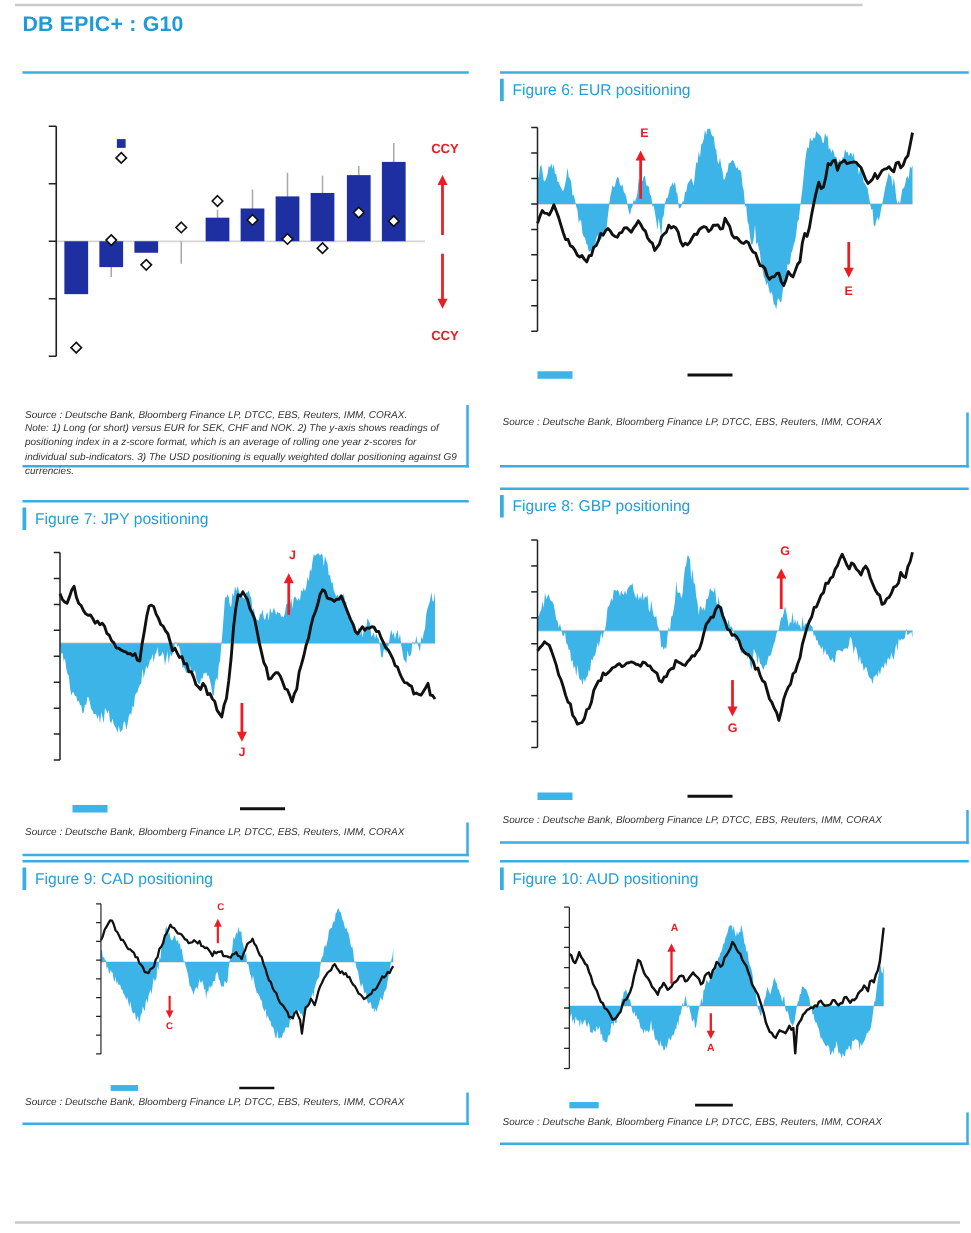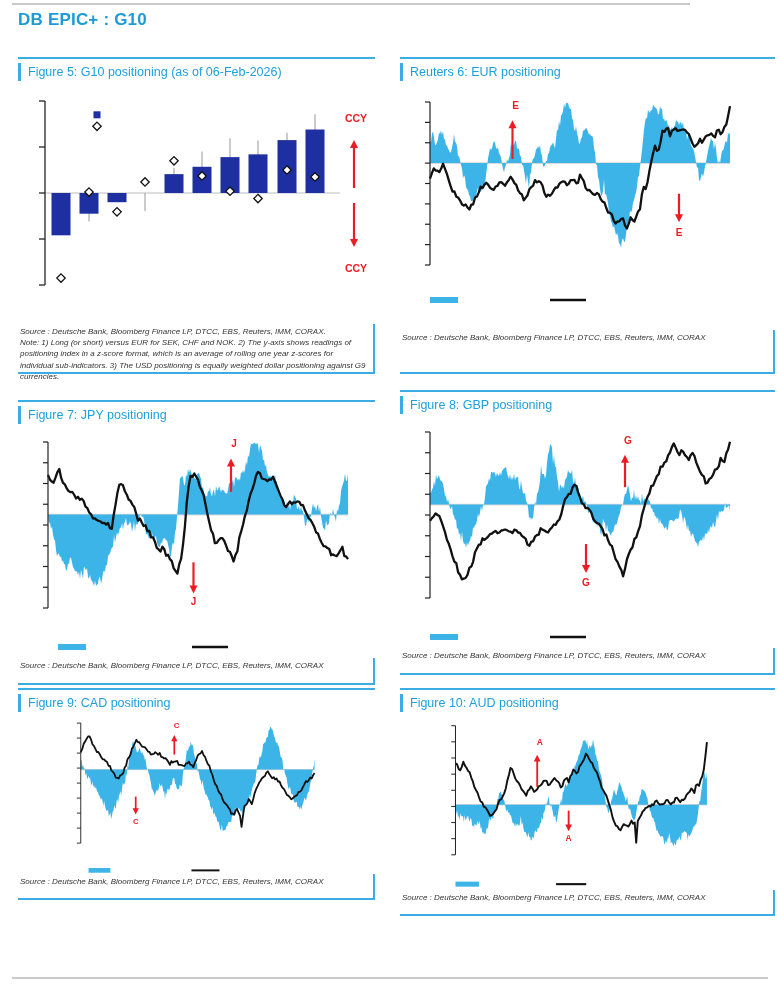--- a/index.html
+++ b/index.html
@@ -20,21 +20,20 @@
 </style>
 </head>
 <body>
 
 <div class="page">
   <div class="hrule" style="left:12px;top:3px;width:678px;"></div>
   <h1 class="page-title">DB EPIC+ : G10</h1>
 
   <section class="panel" style="left:18px;top:57px;width:357px;height:317px;">
     <div class="prule"></div>
-    <h2 class="ptitle">Figure 5: G10 positioning (as of 06-Feb-2026)</h2>
     <svg class="chart" viewBox="0 0 357 317">
         <line x1="27" y1="136" x2="322" y2="136" stroke="#d5d5d5" stroke-width="1.4"></line>
         <line x1="27" y1="44" x2="27" y2="228" stroke="#222" stroke-width="1.3"></line>
         <line x1="21" y1="44" x2="27" y2="44" stroke="#222" stroke-width="1.3"></line>
         <line x1="21" y1="90" x2="27" y2="90" stroke="#222" stroke-width="1.3"></line>
         <line x1="21" y1="136" x2="27" y2="136" stroke="#222" stroke-width="1.3"></line>
         <line x1="21" y1="182" x2="27" y2="182" stroke="#222" stroke-width="1.3"></line>
         <line x1="21" y1="228" x2="27" y2="228" stroke="#222" stroke-width="1.3"></line>
         <line x1="71" y1="136" x2="71" y2="164.52" stroke="#a8a8a8" stroke-width="1.2"></line>
         <line x1="127" y1="136" x2="127" y2="153.94" stroke="#a8a8a8" stroke-width="1.2"></line>
@@ -73,21 +72,21 @@
         <text x="338" y="215" text-anchor="middle" fill="#ed1b23" font-size="10.5" font-weight="bold" font-family="Liberation Sans, sans-serif">CCY</text>
       </svg>
     <footer class="pfoot" style="height:50px;">
       <div class="src">Source : Deutsche Bank, Bloomberg Finance LP, DTCC, EBS, Reuters, IMM, CORAX.</div>
       <div class="src">Note: 1) Long (or short) versus EUR for SEK, CHF and NOK. 2) The y-axis shows readings of positioning index in a z-score format, which is an average of rolling one year z-scores for individual sub-indicators. 3) The USD positioning is equally weighted dollar positioning against G9 currencies.</div>
     </footer>
   </section>
 
   <section class="panel" style="left:400px;top:57px;width:375px;height:317px;">
     <div class="prule"></div>
-    <h2 class="ptitle">Reuters 6: EUR positioning</h2>
+    <h2 class="ptitle">Figure 6: EUR positioning</h2>
     <svg class="chart" viewBox="0 0 375 317">
         <line x1="30" y1="106.125" x2="330" y2="106.125" stroke="#d9d9d9" stroke-width="1.6"></line>
         <path d="M30,106.1L30.0,84.7L31.0,84.9L32.0,76.5L33.0,74.7L34.0,80.6L35.0,87.6L36.0,88.0L37.0,85.4L38.0,82.5L39.0,75.5L40.0,77.1L41.0,73.3L42.0,78.1L43.0,74.2L44.0,82.2L45.0,82.2L46.0,88.3L47.0,88.6L48.0,91.6L49.0,93.3L50.0,95.8L51.0,94.9L52.0,90.8L53.0,85.5L54.0,77.0L55.0,84.8L56.0,85.8L57.0,89.0L58.0,99.4L59.0,99.0L60.0,103.2L61.0,108.2L62.0,111.3L63.0,121.5L64.0,118.3L65.0,120.4L66.0,129.8L67.0,132.2L68.0,133.1L69.0,137.8L70.0,138.9L71.0,144.1L72.0,144.1L73.0,143.6L74.0,140.0L75.0,139.0L76.0,139.4L77.0,134.0L78.0,131.0L79.0,133.4L80.0,135.2L81.0,134.1L82.0,132.4L83.0,127.2L84.0,128.8L85.0,127.8L86.0,118.2L87.0,110.0L88.0,101.2L89.0,96.7L90.0,91.0L91.0,92.9L92.0,91.5L93.0,86.8L94.0,84.1L95.0,85.7L96.0,90.8L97.0,92.0L98.0,90.5L99.0,96.3L100.0,97.8L101.0,100.4L102.0,106.7L103.0,112.0L104.0,115.2L105.0,110.0L106.0,108.0L107.0,102.6L108.0,104.3L109.0,101.3L110.0,97.3L111.0,85.6L112.0,89.9L113.0,88.4L114.0,87.8L115.0,84.1L116.0,83.6L117.0,91.2L118.0,91.5L119.0,92.2L120.0,98.8L121.0,99.6L122.0,108.8L123.0,107.4L124.0,113.6L125.0,119.5L126.0,127.1L127.0,117.4L128.0,124.3L129.0,132.5L130.0,117.6L131.0,115.4L132.0,105.6L133.0,101.6L134.0,101.4L135.0,97.7L136.0,92.3L137.0,91.8L138.0,89.0L139.0,91.3L140.0,88.1L141.0,96.4L142.0,98.1L143.0,109.4L144.0,109.5L145.0,108.3L146.0,104.1L147.0,103.9L148.0,96.5L149.0,96.4L150.0,90.4L151.0,88.5L152.0,87.4L153.0,85.2L154.0,88.6L155.0,91.3L156.0,81.5L157.0,72.5L158.0,73.8L159.0,64.0L160.0,68.9L161.0,58.5L162.0,57.6L163.0,54.1L164.0,46.5L165.0,50.9L166.0,45.8L167.0,46.2L168.0,45.8L169.0,49.9L170.0,52.0L171.0,51.9L172.0,61.2L173.0,62.9L174.0,71.9L175.0,74.3L176.0,68.9L177.0,76.1L178.0,79.7L179.0,86.9L180.0,86.0L181.0,81.4L182.0,80.3L183.0,73.4L184.0,73.6L185.0,72.2L186.0,70.7L187.0,72.0L188.0,74.8L189.0,77.7L190.0,76.6L191.0,79.3L192.0,78.8L193.0,80.8L194.0,91.6L195.0,95.3L196.0,107.6L197.0,108.1L198.0,119.9L199.0,122.7L200.0,132.1L201.0,138.5L202.0,138.4L203.0,134.0L204.0,122.7L205.0,138.5L206.0,136.6L207.0,141.4L208.0,145.6L209.0,156.2L210.0,158.4L211.0,164.2L212.0,166.1L213.0,171.1L214.0,169.0L215.0,173.4L216.0,178.5L217.0,176.1L218.0,178.9L219.0,186.3L220.0,186.9L221.0,190.7L222.0,182.8L223.0,181.6L224.0,184.6L225.0,185.0L226.0,177.2L227.0,169.3L228.0,165.8L229.0,164.0L230.0,154.1L231.0,155.0L232.0,153.4L233.0,145.4L234.0,143.2L235.0,138.6L236.0,135.8L237.0,129.5L238.0,120.1L239.0,118.9L240.0,109.6L241.0,101.4L242.0,93.1L243.0,83.2L244.0,72.5L245.0,65.2L246.0,60.5L247.0,61.7L248.0,52.5L249.0,55.3L250.0,55.4L251.0,52.7L252.0,53.5L253.0,47.7L254.0,49.2L255.0,50.3L256.0,51.2L257.0,52.5L258.0,57.1L259.0,57.3L260.0,48.9L261.0,52.4L262.0,51.0L263.0,62.5L264.0,61.1L265.0,65.1L266.0,62.3L267.0,64.5L268.0,68.8L269.0,68.2L270.0,72.4L271.0,72.2L272.0,69.8L273.0,74.5L274.0,68.9L275.0,69.0L276.0,62.2L277.0,65.0L278.0,64.2L279.0,67.9L280.0,65.5L281.0,65.1L282.0,68.6L283.0,64.9L284.0,73.7L285.0,72.7L286.0,73.1L287.0,82.7L288.0,78.2L289.0,75.5L290.0,83.1L291.0,88.7L292.0,89.8L293.0,91.8L294.0,93.7L295.0,99.6L296.0,105.0L297.0,110.7L298.0,110.2L299.0,123.1L300.0,124.2L301.0,119.5L302.0,116.5L303.0,119.8L304.0,115.3L305.0,109.6L306.0,105.0L307.0,99.4L308.0,93.9L309.0,89.3L310.0,85.4L311.0,80.9L312.0,83.8L313.0,84.0L314.0,92.6L315.0,85.0L316.0,91.8L317.0,101.4L318.0,106.5L319.0,103.6L320.0,106.4L321.0,99.5L322.0,93.8L323.0,93.5L324.0,90.9L325.0,85.5L326.0,83.8L327.0,86.1L328.0,75.8L329.0,77.7L330.0,75.3L330,106.1Z" fill="#3cb4e8"></path>
         <path d="M30.0,121.7L31.9,116.1L33.8,111.4L35.6,113.5L37.5,113.7L39.4,115.0L41.3,111.3L43.1,106.8L45.0,111.8L46.9,116.9L48.8,123.3L50.6,129.2L52.5,134.7L54.4,134.5L56.3,139.7L58.1,140.5L60.0,143.3L61.9,147.2L63.8,148.6L65.6,147.4L67.5,150.5L69.4,152.5L71.3,147.6L73.1,147.5L75.0,140.6L76.9,139.6L78.8,135.4L80.6,129.7L82.5,131.1L84.4,127.6L86.3,125.8L88.1,127.6L90.0,130.7L91.9,132.1L93.8,132.8L95.6,129.5L97.5,128.9L99.4,125.3L101.3,125.1L103.1,126.8L105.0,128.8L106.9,125.4L108.8,123.0L110.6,119.7L112.5,122.4L114.4,126.1L116.3,127.9L118.1,133.4L120.0,136.1L121.9,137.5L123.8,143.4L125.6,140.9L127.5,138.3L129.4,132.2L131.3,130.1L133.1,128.7L135.0,123.1L136.9,125.4L138.8,124.2L140.6,125.2L142.5,128.5L144.4,136.0L146.3,139.7L148.1,137.6L150.0,138.8L151.9,136.8L153.8,133.2L155.6,130.3L157.5,130.6L159.4,126.7L161.3,125.2L163.1,124.3L165.0,124.9L166.9,128.2L168.8,126.6L170.6,123.2L172.5,123.2L174.4,122.9L176.3,126.3L178.1,125.8L180.0,117.6L181.9,121.0L183.8,124.2L185.6,130.9L187.5,133.4L189.4,132.9L191.3,135.2L193.1,137.1L195.0,137.8L196.9,136.0L198.8,137.2L200.6,141.8L202.5,144.7L204.4,145.4L206.3,151.0L208.1,155.6L210.0,155.7L211.9,157.6L213.8,163.8L215.6,166.5L217.5,164.5L219.4,164.4L221.3,161.8L223.1,161.5L225.0,168.3L226.9,171.5L228.8,166.7L230.6,160.3L232.5,163.0L234.4,164.5L236.3,159.3L238.1,154.4L240.0,152.2L241.9,137.2L243.8,129.8L245.6,132.1L247.5,125.2L249.4,114.1L251.3,104.6L253.1,96.3L255.0,88.7L256.9,93.9L258.8,92.6L260.6,84.8L262.5,73.7L264.4,74.9L266.3,71.7L268.1,71.2L270.0,79.3L271.9,73.9L273.8,72.5L275.6,71.2L277.5,74.0L279.4,73.3L281.3,72.9L283.1,72.5L285.0,72.9L286.9,75.3L288.8,77.0L290.6,81.5L292.5,86.5L294.4,89.8L296.3,88.2L298.1,86.2L300.0,81.8L301.9,85.8L303.8,82.6L305.6,79.5L307.5,78.3L309.4,77.9L311.3,76.4L313.1,78.9L315.0,80.4L316.9,73.5L318.8,72.7L320.6,77.3L322.5,75.2L324.4,69.9L326.3,67.6L328.1,59.0L330.0,49.1" fill="none" stroke="#111111" stroke-width="2.3" stroke-linejoin="round"></path>
         <line x1="30" y1="45" x2="30" y2="208" stroke="#222" stroke-width="1.2"></line>
         <line x1="25" y1="45" x2="30" y2="45" stroke="#222" stroke-width="1.2"></line>
         <line x1="25" y1="65.375" x2="30" y2="65.375" stroke="#222" stroke-width="1.2"></line>
         <line x1="25" y1="85.75" x2="30" y2="85.75" stroke="#222" stroke-width="1.2"></line>
         <line x1="25" y1="106.125" x2="30" y2="106.125" stroke="#222" stroke-width="1.2"></line>
         <line x1="25" y1="126.5" x2="30" y2="126.5" stroke="#222" stroke-width="1.2"></line>

